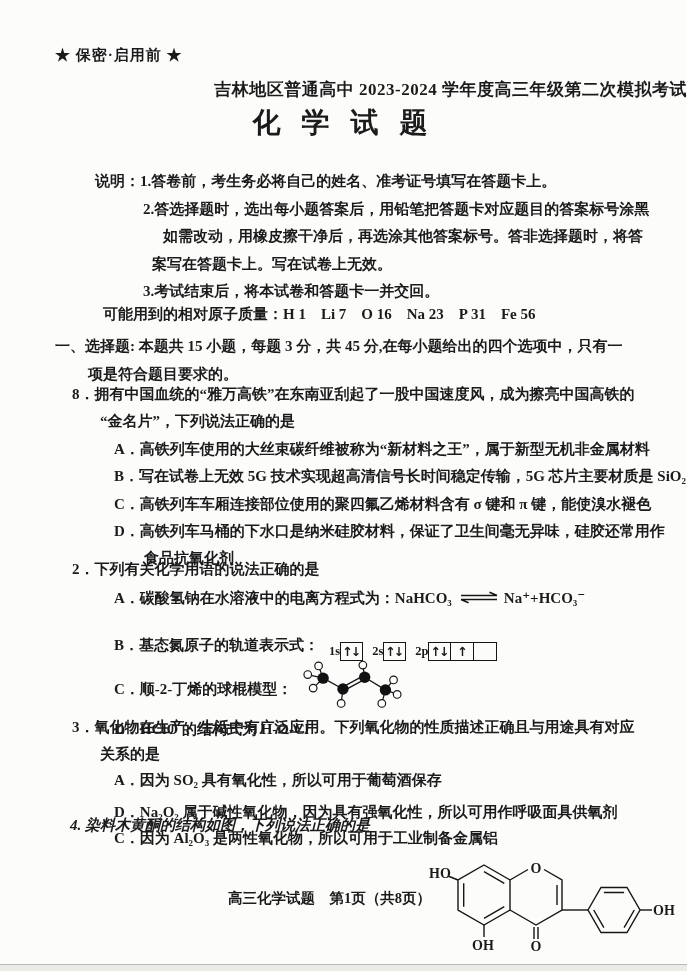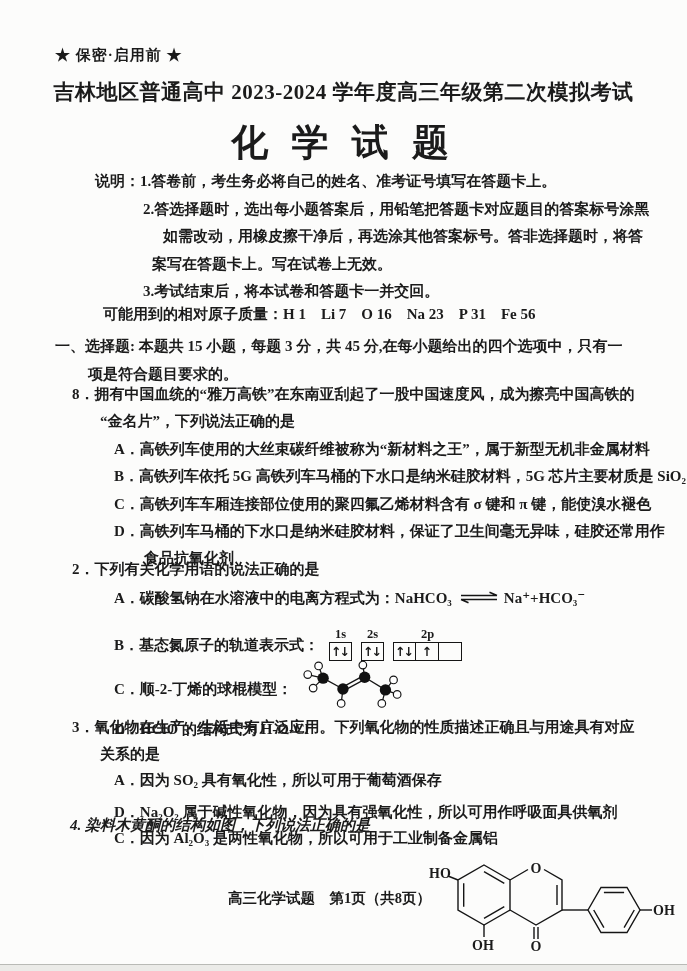--- a/index.html
+++ b/index.html
@@ -7,22 +7,22 @@
     position:relative; width:687px; height:971px; margin:0 auto;
     background:#fcfcfb; overflow:hidden;
     font-family:"Liberation Serif","DejaVu Serif",serif;
     font-weight:700; color:#1b1b1b; font-size:15px;
   }
   .abs { position:absolute; }
   .nw { white-space:nowrap; }
   .center { left:0; width:100%; text-align:center; }
 
   .security { left:55px; top:46px; font-size:15px; letter-spacing:1px; }
-  .exam-title { top:78px; font-size:21px; letter-spacing:0.5px; }
-  .subject-title { top:118px; font-size:37px; letter-spacing:7px;text-align:center; }
+  .exam-title { top:78px; font-size:17px; letter-spacing:0.5px;text-align:right; }
+  .subject-title { top:104px; font-size:28px; letter-spacing:7px;text-align:center; }
 
   .instructions { left:95px; top:168px; line-height:27.6px; }
   .ins-2 { padding-left:48px; }
   .ins-3 { padding-left:68px; }
   .ins-4 { padding-left:57px; }
 
   .atomic { left:103px; top:305px; }
 
   .section-head { left:55px; top:333px; line-height:27.5px; }
   .section-l2 { padding-left:33px; }
@@ -39,21 +39,21 @@
 
   .row-flex { display:flex; align-items:center; }
   .row-a { height:31px; }
   .row-b { height:48px; align-items:flex-end; }
   .row-b .opt-text { margin-bottom:3px; }
   .row-c { height:55px; }
 
   .eq-arrow { margin:0 5px 0 7px; vertical-align:middle; }
 
   .orb-group { display:inline-flex; align-items:flex-end; margin-left:10px; }
-  .orb-col { display:inline-flex; flex-direction:column; align-items:center; margin-right:9px; }
+  .orb-col { display:inline-flex; flex-direction:row; align-items:center; margin-right:9px; }
   .orb-col:last-child { margin-right:0; }
   .orb-label { font-size:12.5px; line-height:15px; font-weight:700;
                font-family:"Liberation Serif","DejaVu Serif",serif; }
   .orb-row { display:flex; }
   .orb-box {
     width:23px; height:19px; border:1.7px solid #151515; box-sizing:border-box;
     display:flex; align-items:center; justify-content:center;
     font-family:"DejaVu Sans",sans-serif; font-size:12.5px; font-weight:700;
     letter-spacing:-2px; padding-right:2px;
   }
@@ -89,21 +89,21 @@
 
   <div class="abs section-head">
     <div class="nw">一、选择题: 本题共 15 小题，每题 3 分，共 45 分,在每小题给出的四个选项中，只有一</div>
     <div class="nw section-l2">项是符合题目要求的。</div>
   </div>
 
   <div class="abs question q1">
     <div class="nw">8．拥有中国血统的“雅万高铁”在东南亚刮起了一股中国速度风，成为擦亮中国高铁的</div>
     <div class="nw stem-wrap">“金名片”，下列说法正确的是</div>
     <div class="nw opt">A．高铁列车使用的大丝束碳纤维被称为“新材料之王”，属于新型无机非金属材料</div>
-    <div class="nw opt">B．高铁列车依托 5G 高铁列车马桶的下水口是纳米硅胶材料，5G 芯片主要材质是 SiO₂</div>
+    <div class="nw opt">B．写在试卷上无效 5G 技术实现超高清信号长时间稳定传输，5G 芯片主要材质是 SiO₂</div>
     <div class="nw opt">C．高铁列车车厢连接部位使用的聚四氟乙烯材料含有 σ 键和 π 键，能使溴水褪色</div>
     <div class="nw opt">D．高铁列车马桶的下水口是纳米硅胶材料，保证了卫生间毫无异味，硅胶还常用作</div>
     <div class="nw opt-wrap">食品抗氧化剂</div>
   </div>
 
   <div class="abs question q2">
     <div class="nw">2．下列有关化学用语的说法正确的是</div>
 
     <div class="row-flex row-a opt">
       <span class="nw">A．碳酸氢钠在水溶液中的电离方程式为：NaHCO₃</span>

